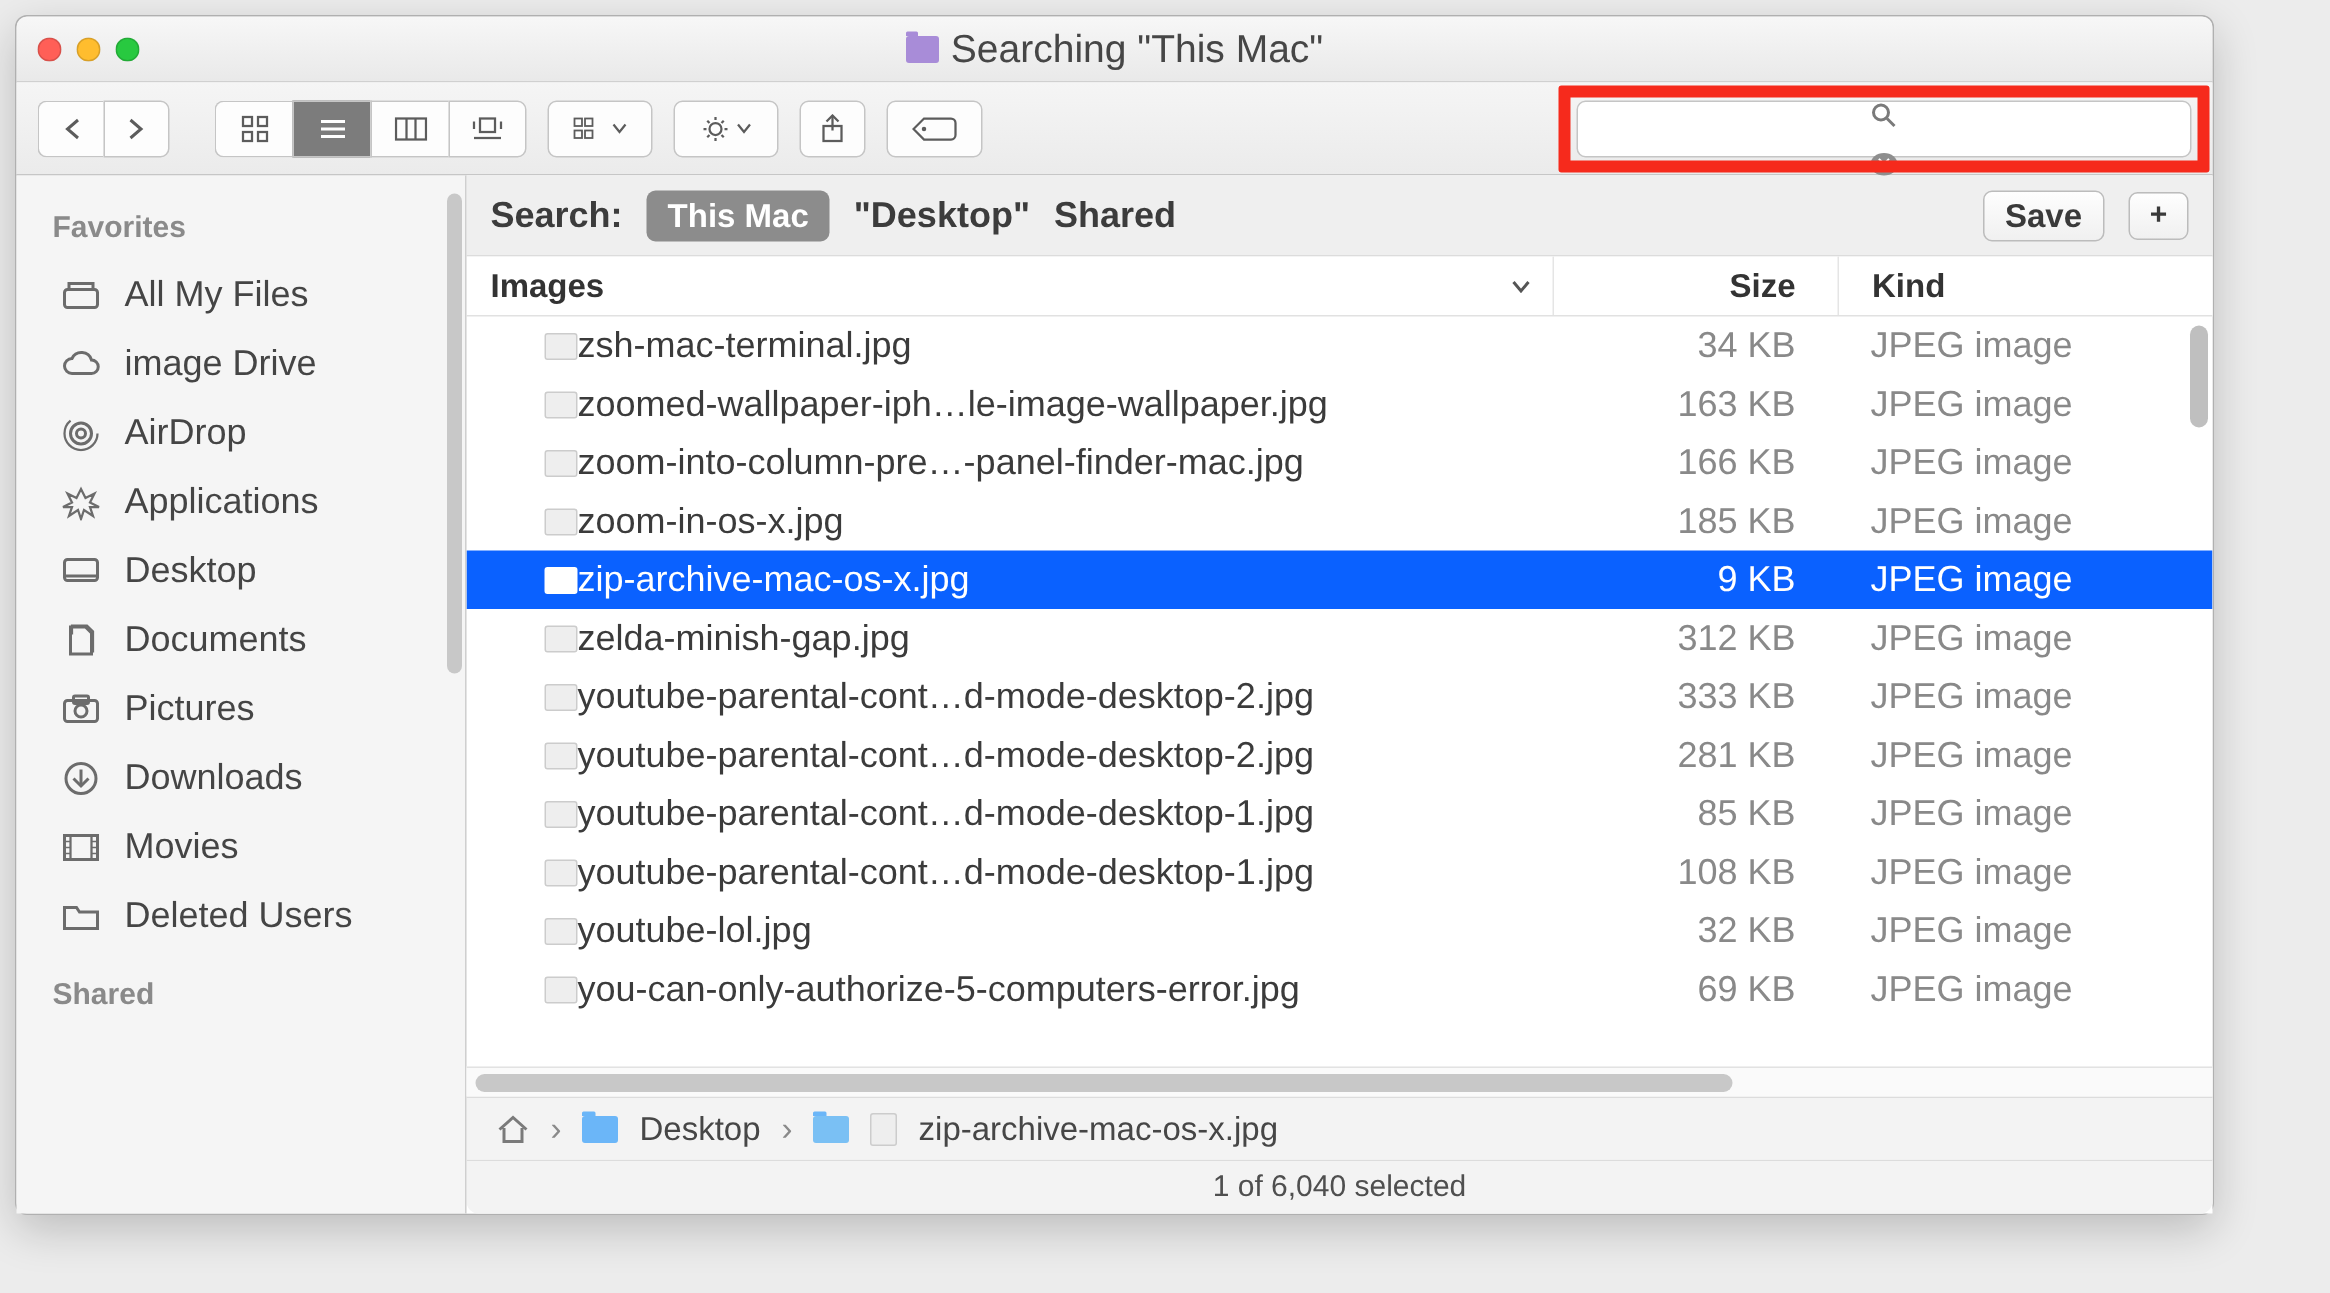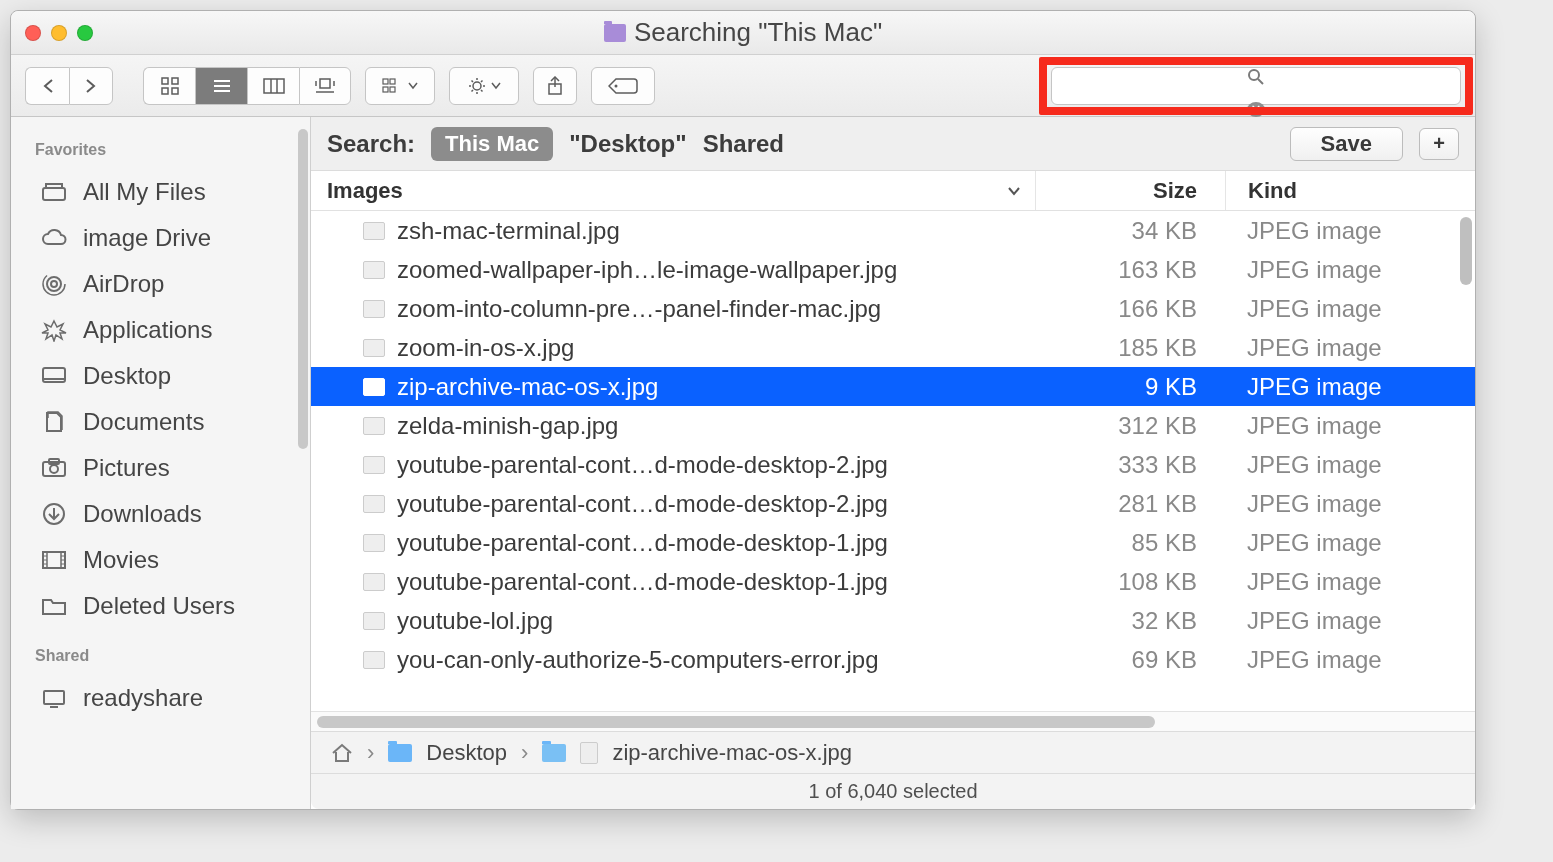--- a/index.html
+++ b/index.html
@@ -36,49 +36,49 @@
     .search-icon { color: #7a7a7a; }
     .search-text { flex: 1; font-size: 22px; color: #2b2b2b; white-space: nowrap; overflow: hidden; }
     .search-clear { width: 18px; height: 18px; background: #8e8e8e; border-radius: 50%; color: #fff; display:flex; align-items:center; justify-content:center; font-size: 13px; }
     
     
     .content { flex: 1; display: flex; min-height: 0; }
     
     
     .sidebar { width: 300px; background: #f5f5f5; border-right: 1px solid #cfcfcf; padding: 16px 0 16px 18px; overflow-y: auto; position: relative; }
     .sb-scroll-track { position: absolute; right: 2px; top: 12px; width: 10px; height: 320px; background: rgba(0,0,0,0.18); border-radius: 5px; }
-    .sb-section { font-size: 16px; color: #8a8a8a; font-weight: 600; margin: 8px 0 10px 6px; }
+    .sb-section { font-size: 20px; color: #8a8a8a; font-weight: 600; margin: 8px 0 10px 6px; }
     .sb-item { display: flex; align-items: center; gap: 14px; height: 46px; padding-left: 10px; font-size: 24px; color: #454545; border-radius: 5px; }
     .sb-icon { width: 30px; height: 26px; display:flex; align-items:center; justify-content:center; color: #6c6c6c; }
     .sb-icon svg { width: 28px; height: 24px; }
     
     
     .main { flex: 1; display: flex; flex-direction: column; background: #fff; min-width:0; }
     
     
     .searchbar { height: 54px; background: #efefef; border-bottom: 1px solid #dcdcdc; display: flex; align-items: center; padding: 0 16px; gap: 16px; font-size: 24px; color: #3c3c3c; }
     .searchbar-label { font-weight: 700; }
     .scope-pill { background: #8c8c8c; color: #fff; padding: 4px 14px; border-radius: 6px; font-weight: 700; font-size: 22px; }
     .scope-text { font-weight: 700; }
     .searchbar-spacer { flex: 1; }
-    .save-btn { background: linear-gradient(#fefefe,#f0f0f0); border: 1px solid #bcbcbc; border-radius: 6px; padding: 3px 30px; font-size: 22px; font-weight: 600; color: #3a3a3a; }
+    .save-btn { background: linear-gradient(#fefefe,#f0f0f0); border: 1px solid #bcbcbc; border-radius: 6px; padding: 3px 14px; font-size: 22px; font-weight: 600; color: #3a3a3a; }
     .plus-btn { background: linear-gradient(#fefefe,#f0f0f0); border: 1px solid #bcbcbc; border-radius: 6px; width: 40px; height: 32px; display:flex; align-items:center; justify-content:center; font-size: 20px; color: #3a3a3a; font-weight: 600; }
     
     
     .list-header { display: flex; height: 40px; align-items: center; border-bottom: 1px solid #e1e1e1; font-size: 22px; font-weight: 700; color: #333; background: #fff; }
     .col-name { flex: 1; padding-left: 16px; display:flex; align-items:center; gap: 8px;}
     .col-size { width: 190px; text-align: right; padding-right: 28px; border-left: 1px solid #e5e5e5; height: 100%; display:flex; align-items:center; justify-content:flex-end; }
     .col-kind { width: 250px; padding-left: 22px; border-left: 1px solid #e5e5e5; height:100%; display:flex; align-items:center;}
     
     
     .file-list { flex: 1; overflow: hidden; position: relative; }
     .list-scroll-track { position:absolute; right:3px; top:6px; width:12px; height:68px; background: rgba(0,0,0,0.25); border-radius:6px; }
     .file-row { display: flex; height: 39px; align-items: center; font-size: 24px; color: #3b3b3b; }
     .file-row.selected { background: #0a61ff; color: #fff; }
-    .fname { flex: 1; display: flex; align-items: center; gap: 12px; padding-left: 52px; white-space: nowrap; overflow: hidden; }
+    .fname { flex: 1; display: flex; align-items: center; gap: 0; padding-left: 52px; white-space: nowrap; overflow: hidden; }
     .file-icon { width: 22px; height: 18px; background: #eee; border: 1px solid #ccc; border-radius: 2px; flex-shrink:0; }
     .file-row.selected .file-icon { background:#fff; border-color:#fff;}
     .fsize { width: 190px; text-align: right; padding-right: 28px; }
     .fkind { width: 250px; padding-left: 22px; }
     .muted { color: #898989; }
     
     
     .hscroll { height: 20px; background: #fafafa; border-top: 1px solid #e2e2e2; position: relative; }
     .hscroll-thumb { position: absolute; left: 6px; top: 4px; width: 72%; height: 12px; background: rgba(0,0,0,0.2); border-radius: 6px; }
     
@@ -305,29 +305,20 @@
       </div>
       <div class="sb-item">
         <span class="sb-icon">
             <svg viewBox="0 0 28 24">
               <path d="M3 7 L3 20 L25 20 L25 9 L13 9 L11 6 L3 6 Z" fill="none" stroke="#6c6c6c" stroke-width="2"></path>
             </svg>
           </span>
         <span>Deleted Users</span>
       </div>
       <div class="sb-section" style="margin-top:18px">Shared</div>
-      <div class="sb-item">
-        <span class="sb-icon">
-            <svg viewBox="0 0 28 24">
-              <rect x="4" y="5" width="20" height="13" rx="1" fill="none" stroke="#6c6c6c" stroke-width="2"></rect>
-              <line x1="10" y1="21" x2="18" y2="21" stroke="#6c6c6c" stroke-width="2"></line>
-            </svg>
-          </span>
-        <span>readyshare</span>
-      </div>
     </div>
 
     <div class="main">
 
       <div class="searchbar">
         <span class="searchbar-label">Search:</span>
         <span class="scope-pill">This Mac</span>
         <span class="scope-text">"Desktop"</span>
         <span class="scope-text">Shared</span>
         <span class="searchbar-spacer"></span>

